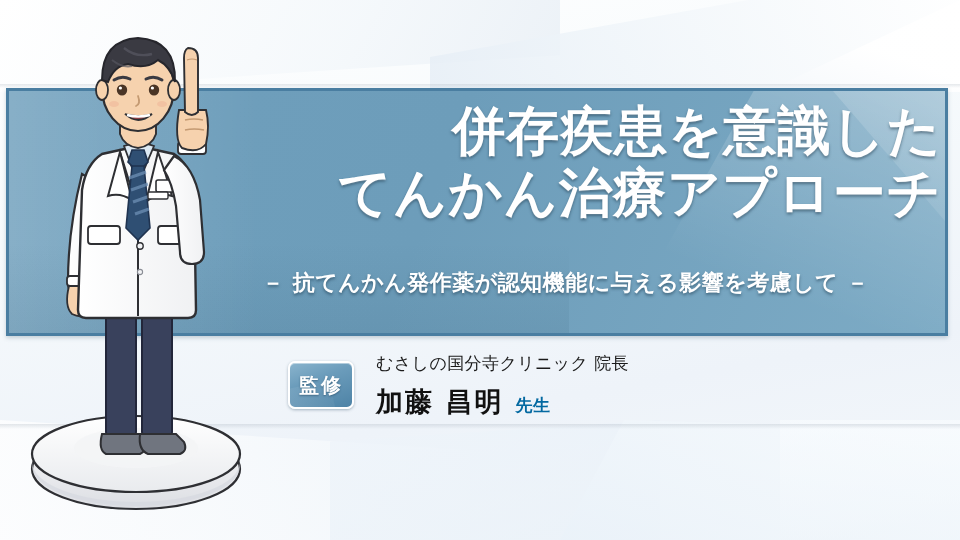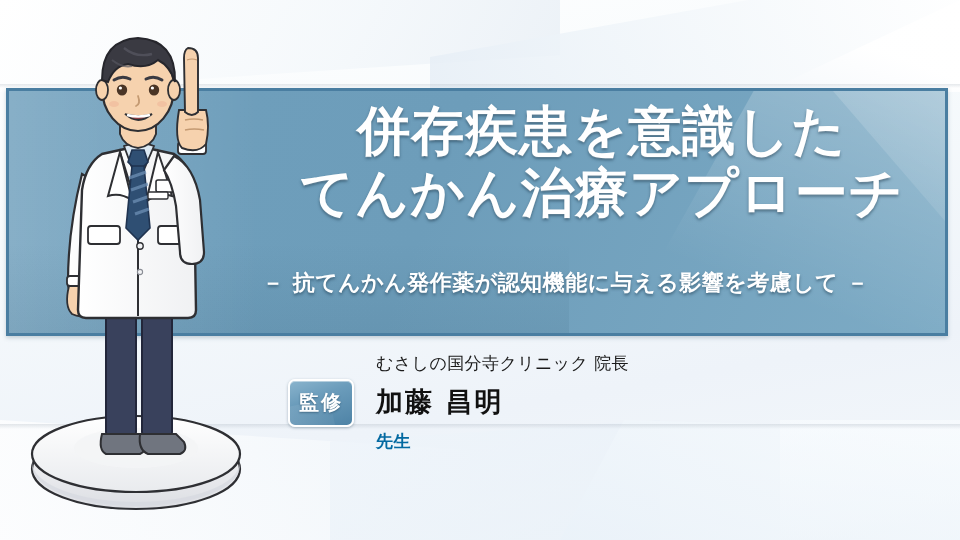--- a/index.html
+++ b/index.html
@@ -50,21 +50,21 @@
       background:linear-gradient(200deg,rgba(255,255,255,.26),rgba(255,255,255,0) 72%);
       clip-path:polygon(42% 0,100% 0,100% 100%,0 100%);}
   .b-facet-b{position:absolute;top:0;right:0;width:160px;height:130px;
       background:linear-gradient(210deg,rgba(255,255,255,.22),rgba(255,255,255,0));
       clip-path:polygon(30% 0,100% 0,100% 100%);}
   .b-facet-c{position:absolute;left:0;top:0;width:250px;height:248px;
       background:linear-gradient(90deg,rgba(255,255,255,.17),rgba(255,255,255,0));}
   .b-facet-d{position:absolute;left:0;bottom:0;width:560px;height:90px;
       background:linear-gradient(0deg,rgba(40,80,105,.10),rgba(255,255,255,0));}
 
-  .title-wrap{position:absolute;left:262px;top:100px;width:680px;text-align:center;}
+  .title-wrap{position:absolute;left:262px;top:100px;width:680px;text-align:right;}
   .title-line{
       font-size:53px;line-height:62px;font-weight:bold;color:#ffffff;
       letter-spacing:1px;white-space:nowrap;
       text-shadow:0 2px 3px rgba(25,55,75,.55),0 1px 0 rgba(255,255,255,.25);}
   .subtitle{
       position:absolute;left:262px;top:268px;width:680px;text-align:left;
       font-size:22px;line-height:30px;font-weight:bold;color:#ffffff;
       letter-spacing:.5px;white-space:nowrap;
       text-shadow:0 2px 3px rgba(25,55,75,.55);}
 
@@ -76,21 +76,21 @@
       display:flex;align-items:center;justify-content:center;
       box-shadow:0 1px 3px rgba(70,100,120,.45),inset 0 1px 0 rgba(255,255,255,.45);
       position:relative;overflow:hidden;}
   .badge::after{content:"";position:absolute;left:-10%;bottom:-40%;width:80%;height:90%;
       background:linear-gradient(40deg,rgba(255,255,255,.18),rgba(255,255,255,0));
       transform:rotate(-12deg);}
   .badge-label{font-size:20px;font-weight:bold;color:#ffffff;letter-spacing:2px;
       text-shadow:0 1px 2px rgba(35,70,95,.6);position:relative;z-index:2;}
   .credit-text{display:flex;flex-direction:column;gap:12px;}
   .affiliation{font-size:17px;color:#1a1a1a;letter-spacing:.4px;line-height:22px;}
-  .namerow{display:flex;align-items:baseline;gap:12px;flex-direction:column;}
+  .namerow{display:flex;align-items:baseline;gap:12px;}
   .person-name{font-size:27px;font-weight:bold;color:#111111;letter-spacing:2px;line-height:32px;}
   .honorific{font-size:17px;font-weight:bold;color:#0369a1;letter-spacing:.5px;}
 
   
   .doctor{position:absolute;left:28px;top:14px;width:230px;height:500px;}
   .doctor svg{display:block;}
 </style>
 </head>
 <body>
 

